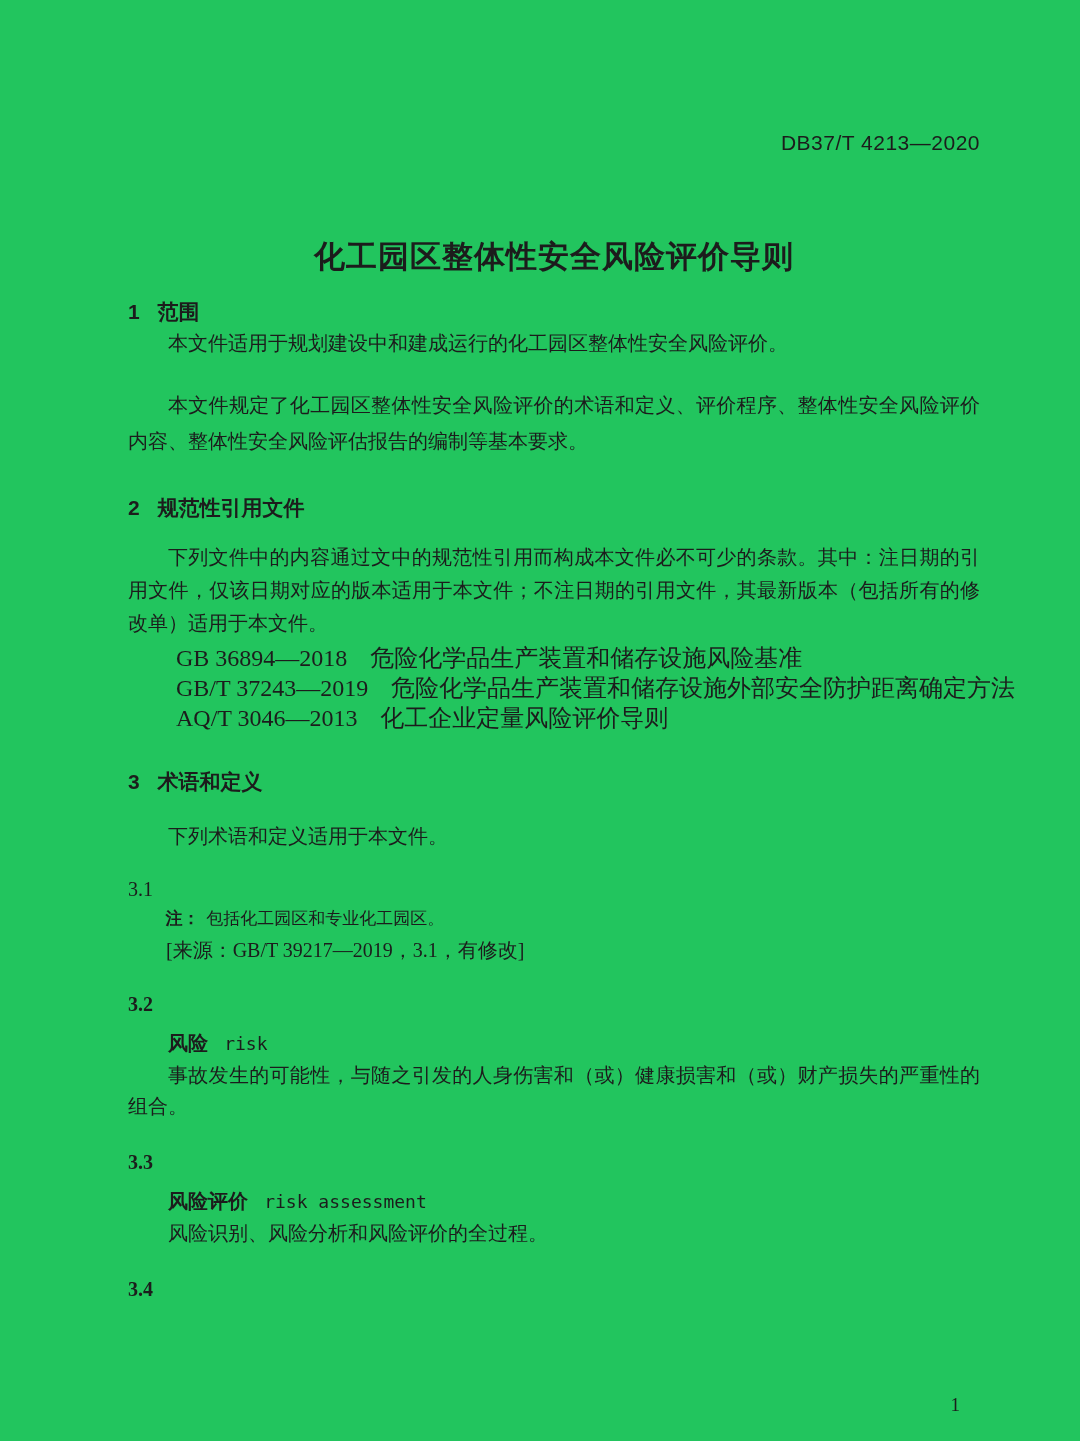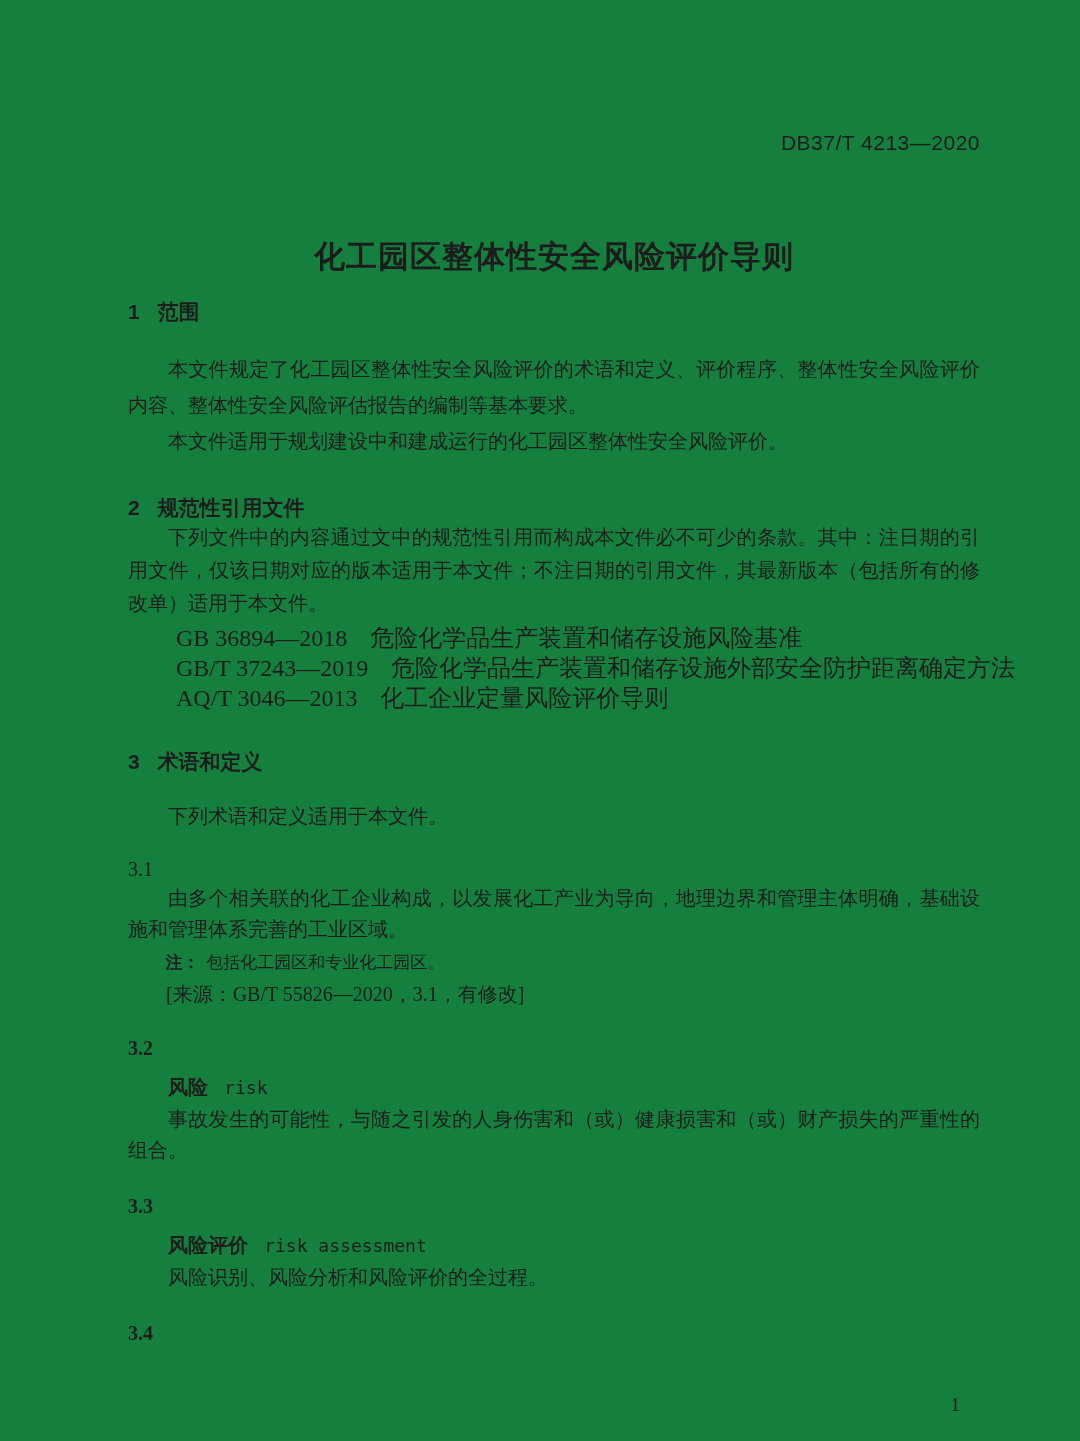--- a/index.html
+++ b/index.html
@@ -5,21 +5,21 @@
   html, body {
     margin: 0;
     padding: 0;
     background: #f4f4f4;
   }
   .page {
     position: relative;
     width: 1080px;
     height: 1441px;
     margin: 0 auto;
-    background: #15803d;
+    background: #22c55e;
     color: #1c1c1c;
     box-sizing: border-box;
     padding: 0 100px 0 128px;
     overflow: hidden;
     font-family: "Liberation Serif", "DejaVu Serif", serif;
   }
   .doc-num {
     margin-top: 131px;
     text-align: right;
     font-family: "Liberation Sans", "DejaVu Sans", sans-serif;
@@ -48,20 +48,21 @@
   .h3-terms   { margin-top: 36px; }
   .para {
     margin: 0;
     font-size: 20px;
     line-height: 36px;
     text-indent: 2em;
     text-align: justify;
   }
   .para-first { margin-top: 26px; }
   .intro-refs {
+    margin-top: 20px;
     line-height: 33px;
   }
   .ref-list { margin-top: 3px; }
   .ref-line {
     margin: 0;
     font-size: 24px;
     line-height: 30px;
     text-indent: 2em;
     white-space: nowrap;
   }
@@ -126,22 +127,22 @@
 
 <div class="page">
 
   <div class="doc-num">DB37/T 4213—2020</div>
 
   <div class="doc-title">化工园区整体性安全风险评价导则</div>
 
   <div class="sec-heading h1-scope">
     <span class="h-num">1</span><span class="h-text">范围</span>
   </div>
+  <p class="para">本文件适用于规划建设中和建成运行的化工园区整体性安全风险评价。</p>
   <p class="para para-first">本文件规定了化工园区整体性安全风险评价的术语和定义、评价程序、整体性安全风险评价内容、整体性安全风险评估报告的编制等基本要求。</p>
-  <p class="para">本文件适用于规划建设中和建成运行的化工园区整体性安全风险评价。</p>
 
   <div class="sec-heading h2-refs">
     <span class="h-num">2</span><span class="h-text">规范性引用文件</span>
   </div>
   <p class="para intro-refs">下列文件中的内容通过文中的规范性引用而构成本文件必不可少的条款。其中：注日期的引用文件，仅该日期对应的版本适用于本文件；不注日期的引用文件，其最新版本（包括所有的修改单）适用于本文件。</p>
 
   <div class="ref-list">
     <p class="ref-line">
       <span class="ref-code">GB 36894—2018</span><span class="ref-title">危险化学品生产装置和储存设施风险基准</span>
     </p>
@@ -152,25 +153,24 @@
       <span class="ref-code">AQ/T 3046—2013</span><span class="ref-title">化工企业定量风险评价导则</span>
     </p>
   </div>
 
   <div class="sec-heading h3-terms">
     <span class="h-num">3</span><span class="h-text">术语和定义</span>
   </div>
   <p class="para terms-intro">下列术语和定义适用于本文件。</p>
 
   <p class="term-num tn-1">3.1</p>
-  <p class="term-def">由多个相关联的化工企业构成，以发展化工产业为导向，地理边界和管理主体明确，基础设施和管理体系完善的工业区域。</p>
   <p class="term-note">
     <span class="note-label">注：</span><span class="note-text">包括化工园区和专业化工园区。</span>
   </p>
-  <p class="term-source">[来源：GB/T 55826—2020，3.1，有修改]</p>
+  <p class="term-source">[来源：GB/T 39217—2019，3.1，有修改]</p>
 
   <p class="term-num tn-mid">3.2</p>
   <p class="term-line">
     <span class="term-zh">风险</span><span class="term-en">risk</span>
   </p>
   <p class="term-def">事故发生的可能性，与随之引发的人身伤害和（或）健康损害和（或）财产损失的严重性的组合。</p>
 
   <p class="term-num tn-mid">3.3</p>
   <p class="term-line">
     <span class="term-zh">风险评价</span><span class="term-en">risk assessment</span>

